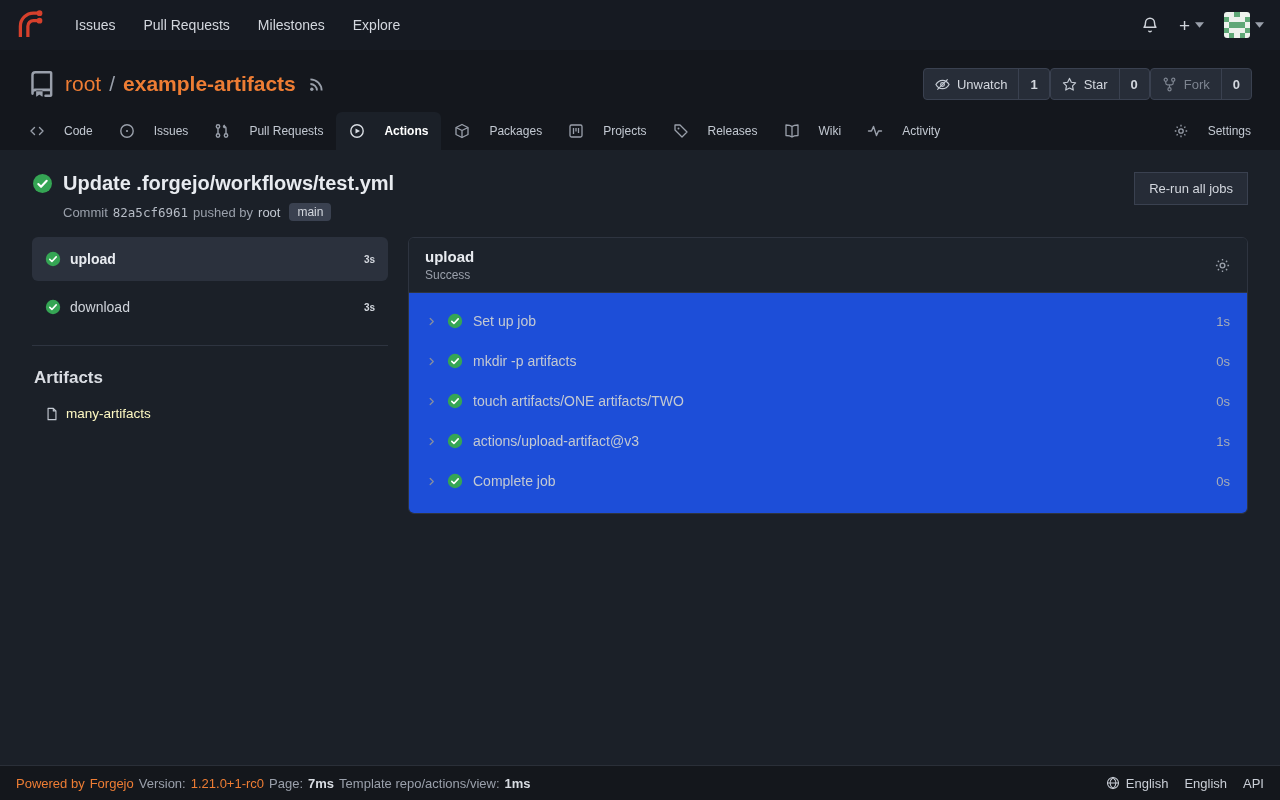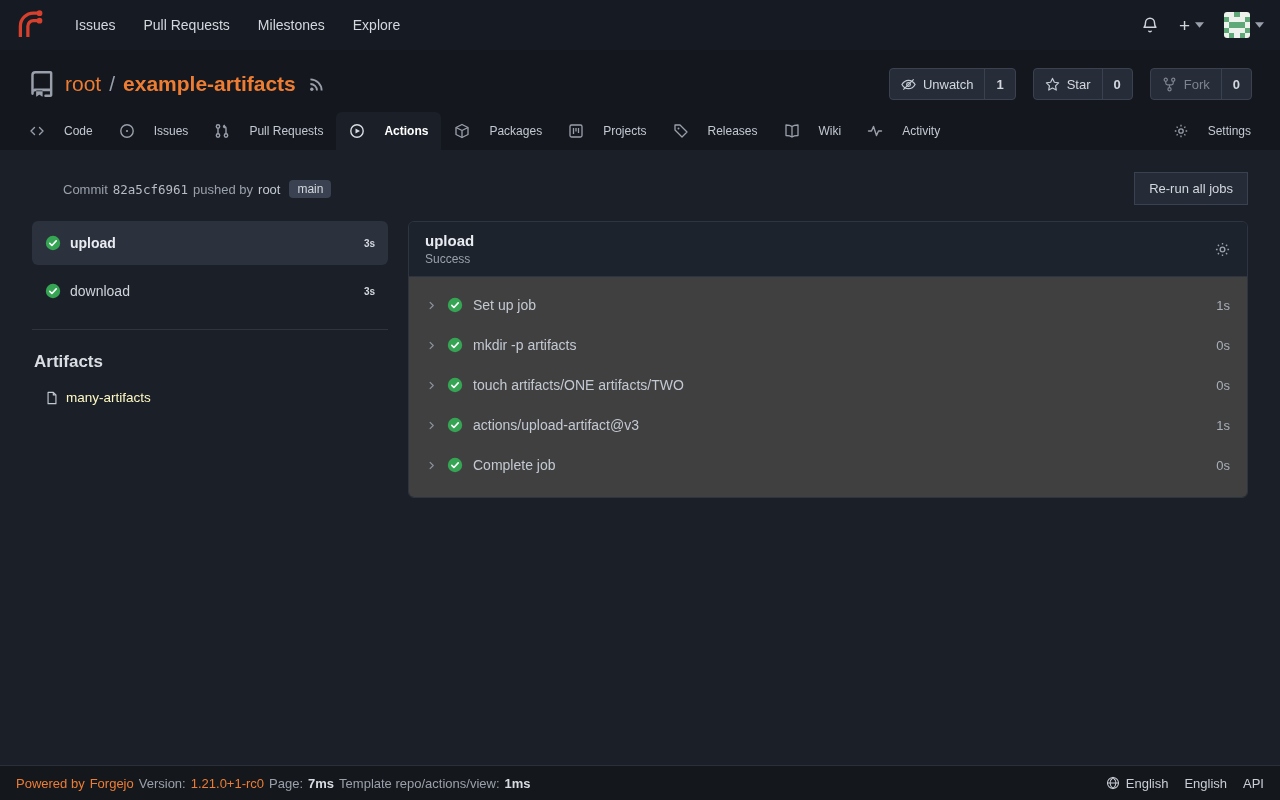--- a/index.html
+++ b/index.html
@@ -28,21 +28,21 @@
 
   
   .repo-header { background: #14171d; padding: 18px 28px 0; flex-shrink: 0; }
   .repo-title-row { display: flex; align-items: center; gap: 11px; }
   .repo-icon { color: #9aa0ab; display: flex; }
   .repo-title { font-size: 21px; font-weight: 400; display: flex; gap: 8px; align-items: baseline; }
   .repo-owner { color: #ee7d34; }
   .repo-sep { color: #9aa0ab; }
   .repo-name { color: #ee7d34; font-weight: 600; }
   .rss { color: #9aa0ab; margin-left: 2px; display: flex; align-self: center; }
-  .repo-actions { margin-left: auto; display: flex; gap: 17px; }
+  .repo-actions { margin-left: auto; display: flex; gap: 0; }
   .btn-group { display: flex; border: 1px solid #3a4150; border-radius: 4px; overflow: hidden; background: #272d38; height: 32px; font-size: 13px; }
   .seg { display: flex; align-items: center; gap: 7px; padding: 0 11px; color: #d3d7de; cursor: pointer; }
   .seg .bicon { display: flex; color: #c3c9d2; }
   .seg-count { border-left: 1px solid #3a4150; padding: 0 11px; display: flex; align-items: center; font-weight: 600; color: #d3d7de; cursor: pointer; }
   .seg.dim, .seg.dim .bicon { color: #7d8490; }
 
   
   .tabs { background: #14171d; display: flex; align-items: flex-end; padding: 12px 16px 0; flex-shrink: 0; }
   .tab { display: flex; align-items: center; gap: 19px; padding: 11px 13px; font-size: 12px; color: #c3c9d2; border-radius: 6px 6px 0 0; }
   .tab .ticon { color: #9aa0ab; display: flex; }
@@ -71,21 +71,21 @@
   .artifacts-title { font-size: 17px; color: #dadde3; font-weight: 600; margin: 16px 0 18px; padding-left: 2px; }
   .artifact-row { display: flex; align-items: center; gap: 7px; padding-left: 13px; font-size: 13.5px; }
   .artifact-icon { color: #c3c9d2; display: flex; }
   .artifact-link { color: #fef9c3; }
 
   .job-detail { flex: 1; border: 1px solid #2e3440; border-radius: 6px; overflow: hidden; }
   .jd-header { background: #1d232c; padding: 10px 16px; display: flex; align-items: center; border-bottom: 1px solid #2e3440; }
   .jd-name { font-size: 15px; font-weight: 700; color: #e8ebf0; }
   .jd-status { font-size: 12px; color: #9aa0ab; margin-top: 3px; }
   .jd-gear { margin-left: auto; color: #9aa0ab; cursor: pointer; display: flex; }
-  .steps { background: #404040; padding: 8px 0 12px; }
+  .steps { background: #1d4ed8; padding: 8px 0 12px; }
   .step-row { display: flex; align-items: center; gap: 10px; padding: 0 17px; height: 40px; font-size: 14px; color: #c3c9d2; cursor: pointer; }
   .step-chevron { color: #8a919e; display: flex; }
   .step-dur { margin-left: auto; font-size: 13px; color: #a8aeb8; }
 
   
   .footer { margin-top: auto; background: #14171c; border-top: 1px solid #2a2f38; height: 35px; display: flex; align-items: center; padding: 0 16px; font-size: 13px; color: #9aa0ab; flex-shrink: 0; }
   .footer-left { display: flex; align-items: center; gap: 5px; }
   .flink-orange { color: #ee7d34; }
   .fstrong { color: #d9dde3; font-weight: 700; }
   .footer-right { margin-left: auto; display: flex; align-items: center; gap: 16px; }
@@ -303,20 +303,27 @@
           <path d="M8 1.8v1.6M8 12.6v1.6M1.8 8h1.6M12.6 8h1.6M3.6 3.6l1.1 1.1M11.3 11.3l1.1 1.1M12.4 3.6l-1.1 1.1M4.7 11.3l-1.1 1.1"></path>
         </svg>
     </span>
     <span>Settings</span>
   </a>
 </nav>
 
 <main class="content">
   <div class="run-header">
     <div>
+      <div class="run-title">
+        <svg class="ok" width="21" height="21" viewBox="0 0 16 16">
+          <circle cx="8" cy="8" r="7.2" fill="#35a554"></circle>
+          <path d="M4.8 8.4l2.1 2.1 4.3-4.6" stroke="#fff" stroke-width="1.6" fill="none" stroke-linecap="round" stroke-linejoin="round"></path>
+        </svg>
+        <span>Update .forgejo/workflows/test.yml</span>
+      </div>
       <div class="run-commit">
         <span>Commit</span>
         <a class="sha">82a5cf6961</a>
         <span>pushed by</span>
         <a class="pusher">root</a>
         <a class="branch-badge">main</a>
       </div>
     </div>
     <button class="btn rerun">Re-run all jobs</button>
   </div>

